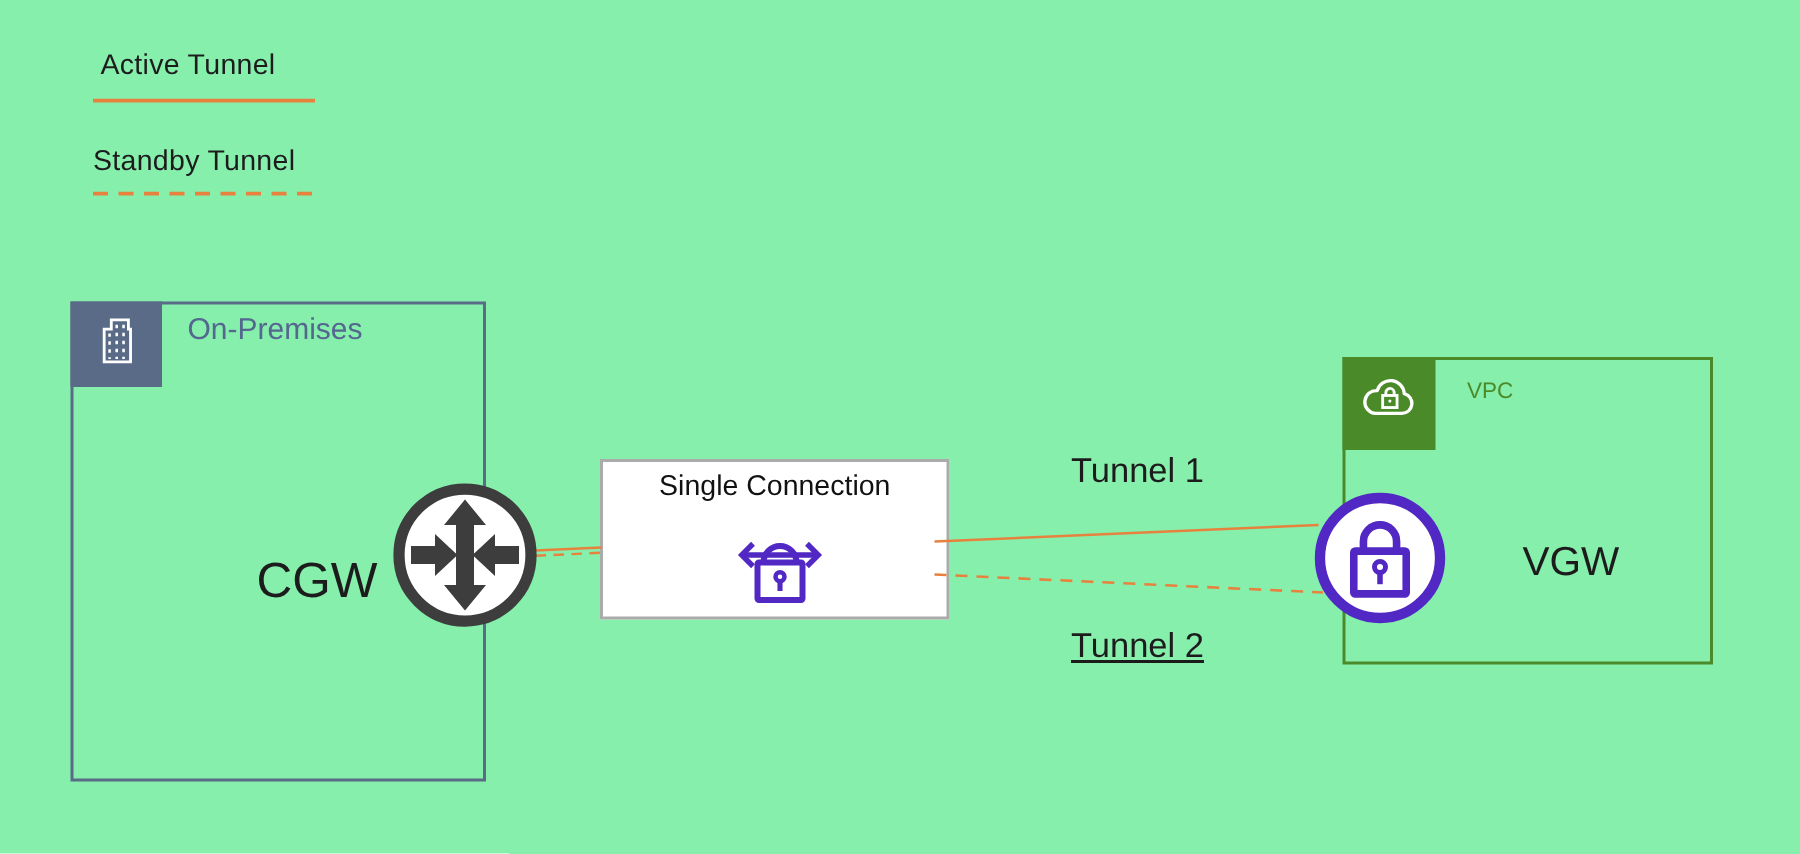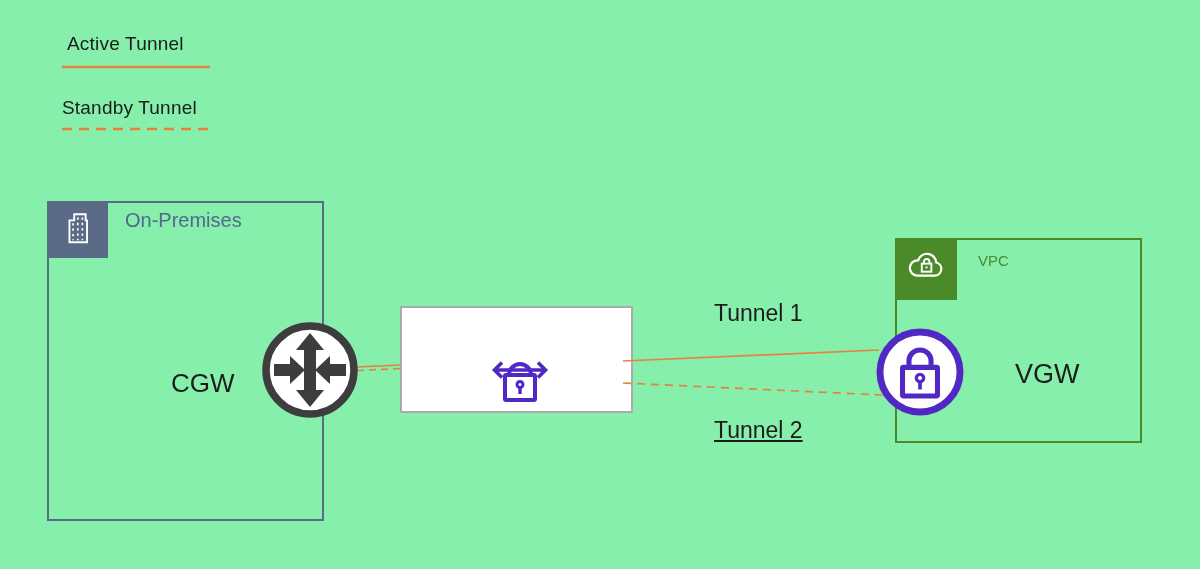--- a/index.html
+++ b/index.html
@@ -20,21 +20,21 @@
 
   .conn-box{left:400px;top:306px;width:233px;height:107px;border:2px solid #ABABAB;box-sizing:border-box;background:#ffffff;z-index:1;}
   .conn-title{left:400px;top:314px;width:233px;text-align:center;font-size:19px;color:#111;z-index:4;}
   .conn-icon{left:488px;top:342px;width:64px;height:64px;z-index:3;}
 
   .vpc-box{left:895px;top:238px;width:247px;height:205px;border:2px solid #4B8A28;box-sizing:border-box;z-index:1;}
   .vpc-header{left:895px;top:238px;width:62px;height:62px;background:#4B8A28;display:flex;align-items:center;justify-content:center;z-index:2;}
   .vpc-title{left:978px;top:252px;font-size:15px;color:#4B8A28;font-weight:400;z-index:4;}
 
   .cgw-icon{left:260px;top:320px;width:100px;height:100px;z-index:3;}
-  .cgw-label{left:171px;top:368px;font-size:26px;z-index:4;}
+  .cgw-label{left:171px;top:368px;font-size:33px;z-index:4;}
   .vgw-icon{left:874px;top:326px;width:92px;height:92px;z-index:3;}
   .vgw-label{left:1015px;top:359px;font-size:27px;z-index:4;}
 
   .tunnel1-label{left:714px;top:300px;font-size:23px;z-index:4;}
   .tunnel2-label{left:714px;top:417px;font-size:23px;z-index:4;text-decoration:underline;}
 
   .overlay{position:absolute;left:0;top:0;width:1200px;height:569px;z-index:2;pointer-events:none;}
   .tline{stroke:#E7823E;fill:none;}
 </style>
 </head>
@@ -78,20 +78,21 @@
         <polygon points="50,13 64,30 56,30 56,52 44,52 44,30 36,30"></polygon>
         <polygon points="50,87 64,70 56,70 56,48 44,48 44,70 36,70"></polygon>
         <polygon points="45,50 30,36 30,44 14,44 14,56 30,56 30,64"></polygon>
         <polygon points="55,50 70,36 70,44 86,44 86,56 70,56 70,64"></polygon>
       </g>
     </svg>
   </div>
   <div class="abs lbl cgw-label">CGW</div>
 
   <div class="abs conn-box"></div>
+  <div class="abs lbl conn-title">Single Connection</div>
   <div class="abs conn-icon">
     <svg width="64" height="64" viewBox="0 0 64 64" fill="none" stroke="#5128C4">
       <rect x="17" y="33" width="30" height="25" rx="1" stroke-width="4"></rect>
       <path d="M21,33 a11,11 0 0 1 22,0" stroke-width="4"></path>
       <line x1="7" y1="28" x2="57" y2="28" stroke-width="3.6"></line>
       <path d="M14,20.5 L6.5,28 L14,35.5" stroke-width="3.6" stroke-linejoin="miter"></path>
       <path d="M50,20.5 L57.5,28 L50,35.5" stroke-width="3.6" stroke-linejoin="miter"></path>
       <circle cx="32" cy="42.5" r="3" stroke-width="3"></circle>
       <line x1="32" y1="45.5" x2="32" y2="52" stroke-width="3.4"></line>
     </svg>

